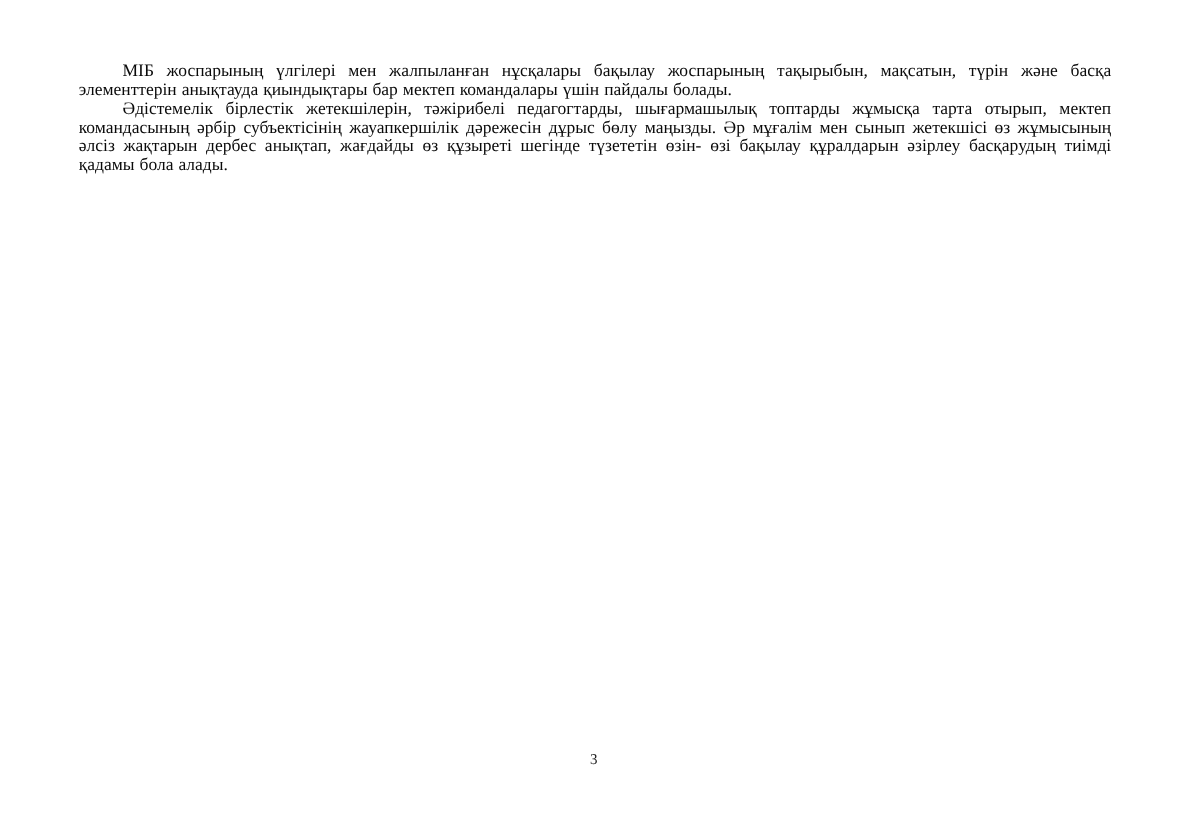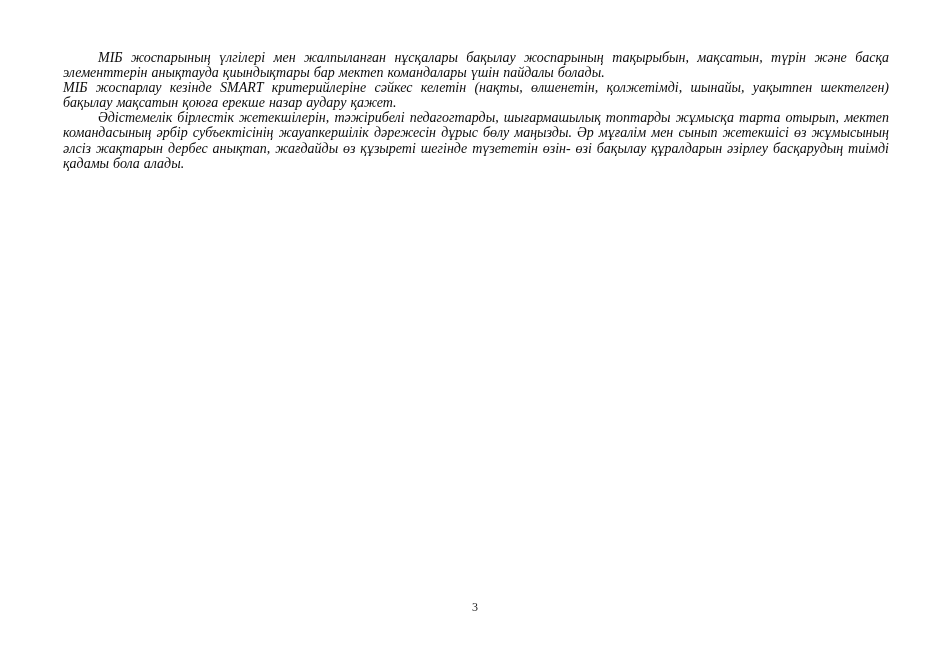--- a/index.html
+++ b/index.html
@@ -14,21 +14,20 @@
     background: #ffffff;
     overflow: hidden;
     font-family: "Liberation Serif", "DejaVu Serif", serif;
     color: #000000;
   }
   .text-block {
     position: absolute;
     left: 63px;
     top: 50px;
     width: 826px;
-    font-style: italic;
   }
   .text-block p {
     margin: 0;
     padding: 0;
     font-size: 14px;
     line-height: 15.1px;
     text-align: justify;
     color: #0a0a0a;
     word-spacing: 0.5px;
   }
@@ -44,17 +43,16 @@
     font-size: 12px;
     color: #1a1a1a;
   }
 </style>
 </head>
 <body>
 
 <div class="page">
   <div class="text-block">
     <p class="indent">МІБ жоспарының үлгілері мен жалпыланған нұсқалары бақылау жоспарының тақырыбын, мақсатын, түрін және басқа элементтерін анықтауда қиындықтары бар мектеп командалары үшін пайдалы болады.</p>
-    <p>МІБ жоспарлау кезінде SMART критерийлеріне сәйкес келетін (нақты, өлшенетін, қолжетімді, шынайы, уақытпен шектелген) бақылау мақсатын қоюға ерекше назар аудару қажет.</p>
     <p class="indent">Әдістемелік бірлестік жетекшілерін, тәжірибелі педагогтарды,  шығармашылық топтарды жұмысқа тарта отырып, мектеп командасының әрбір субъектісінің жауапкершілік дәрежесін дұрыс бөлу маңызды. Әр мұғалім мен сынып жетекшісі өз жұмысының әлсіз жақтарын дербес анықтап, жағдайды өз құзыреті шегінде түзететін өзін- өзі бақылау құралдарын әзірлеу басқарудың тиімді қадамы бола алады.</p>
   </div>
   <div class="page-footer">3</div>
 </div>
 
 </body></html>

